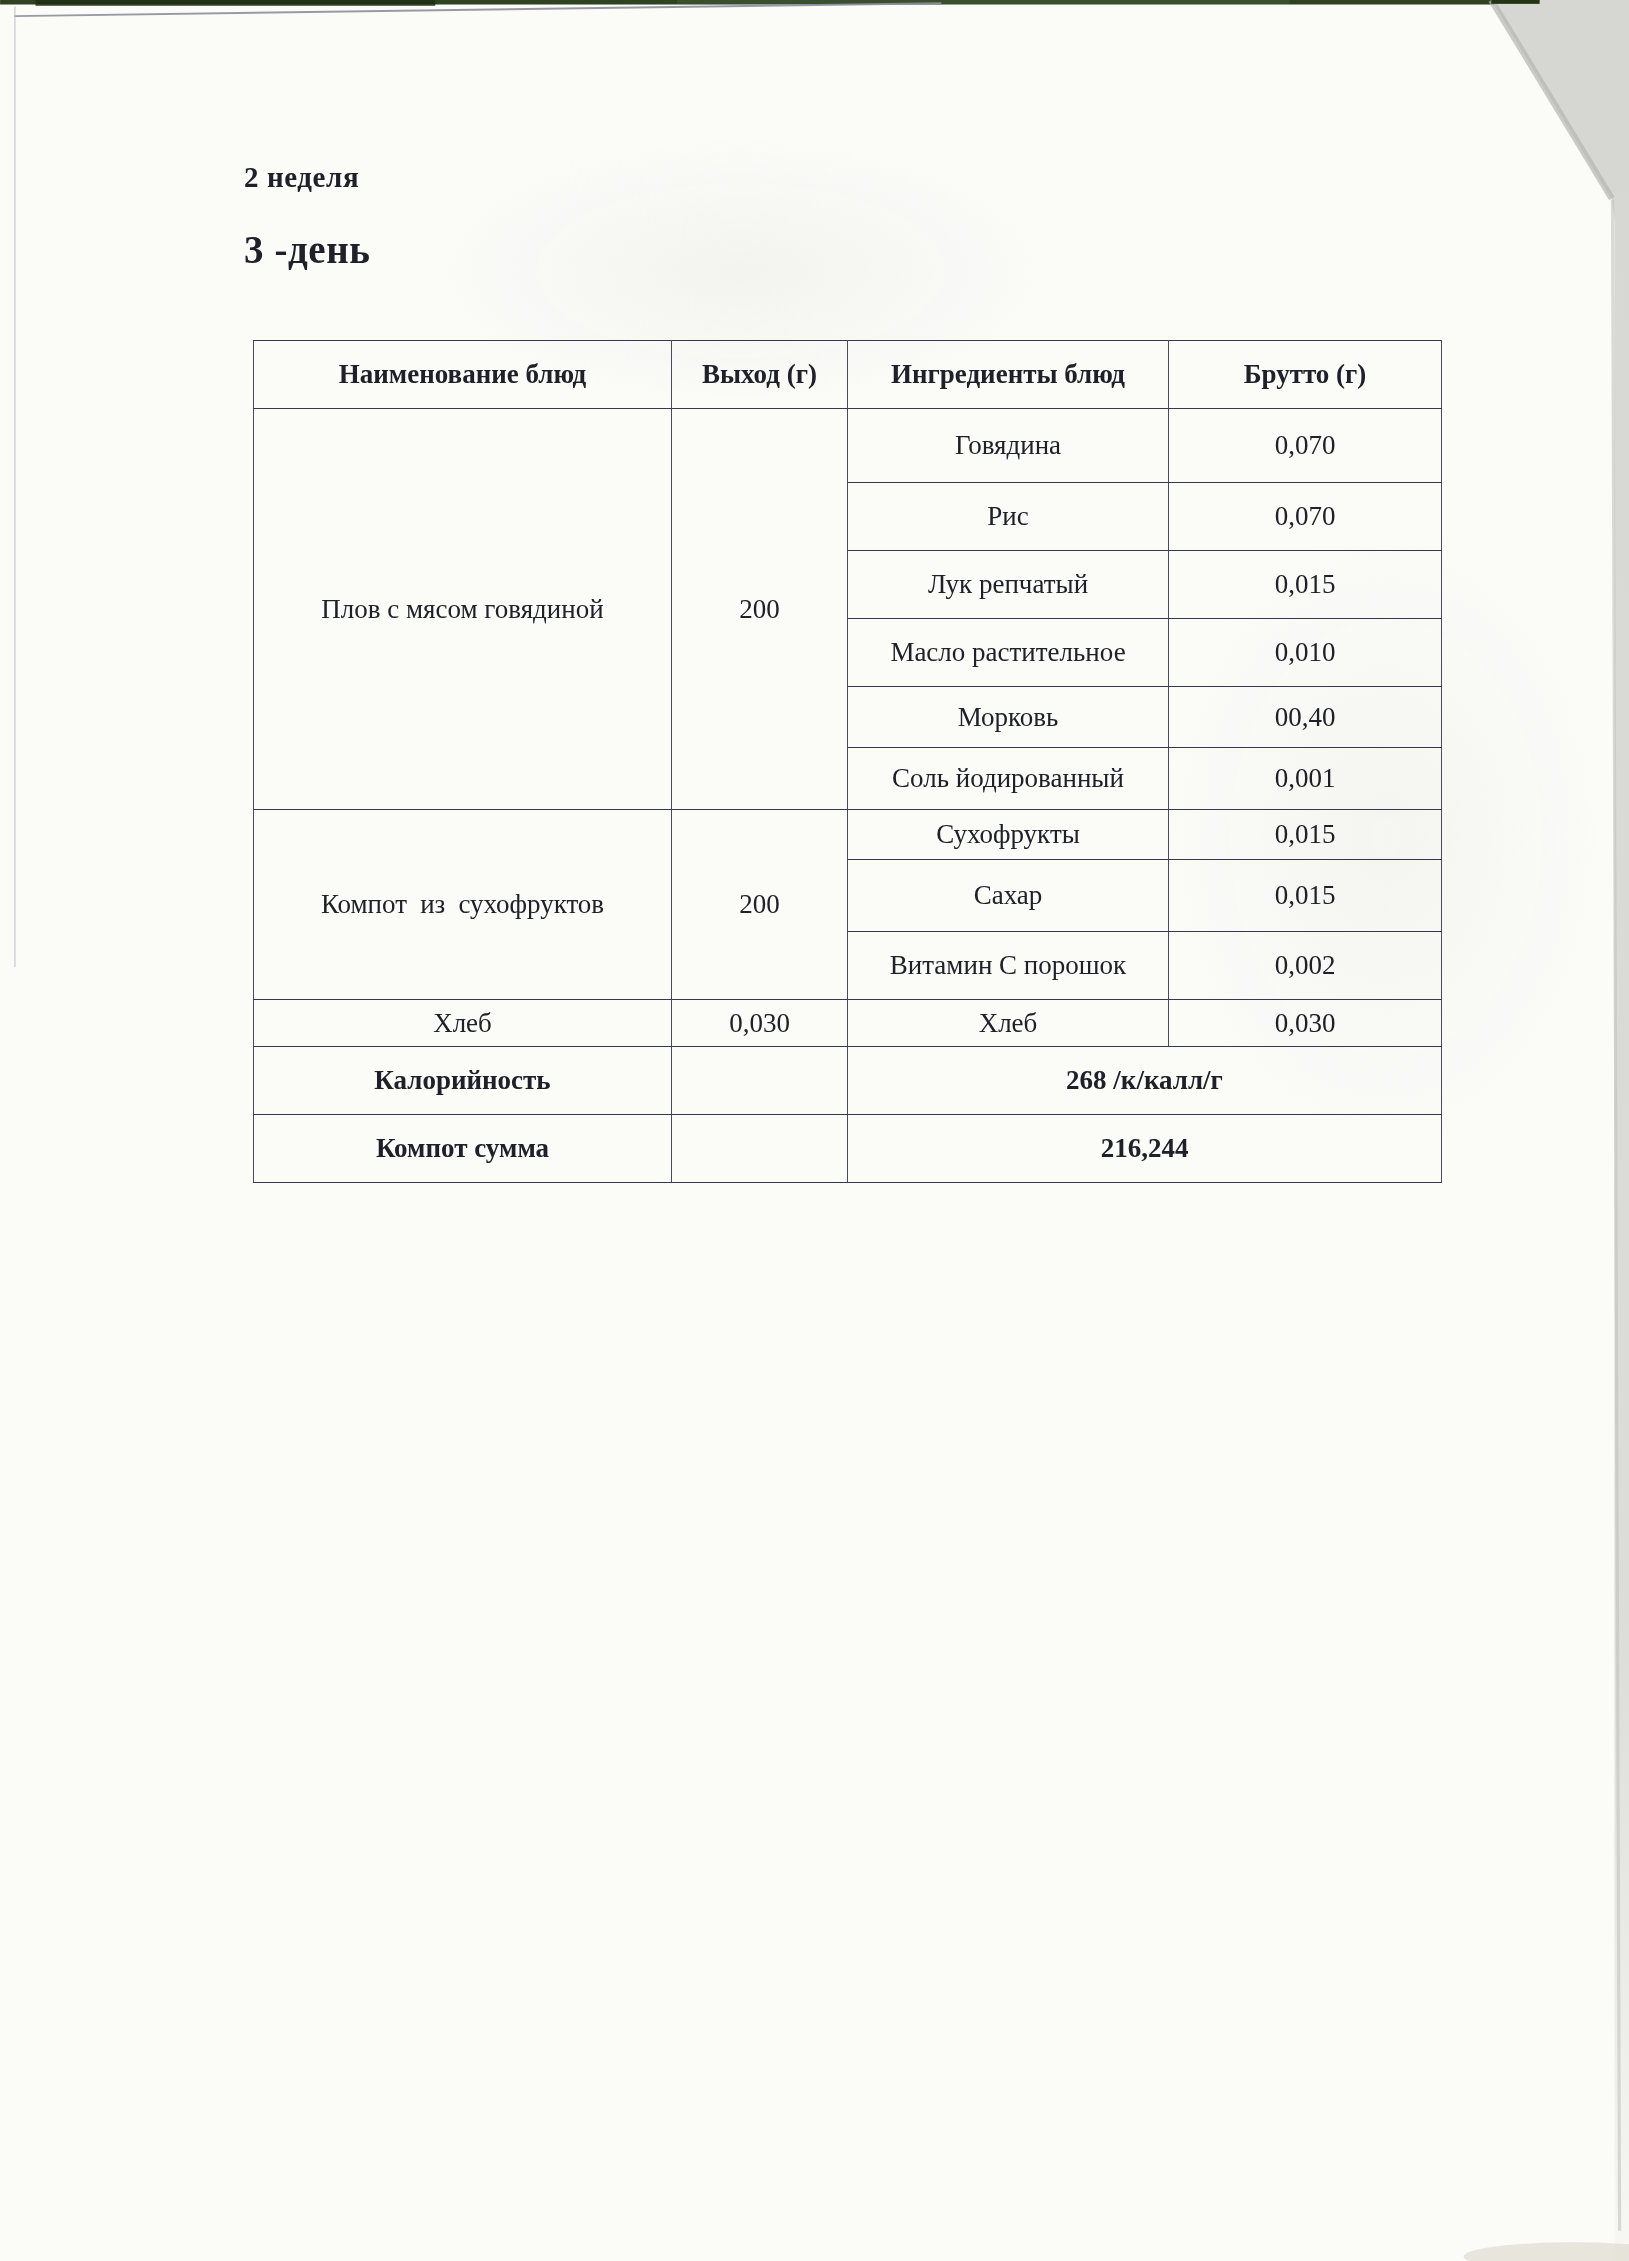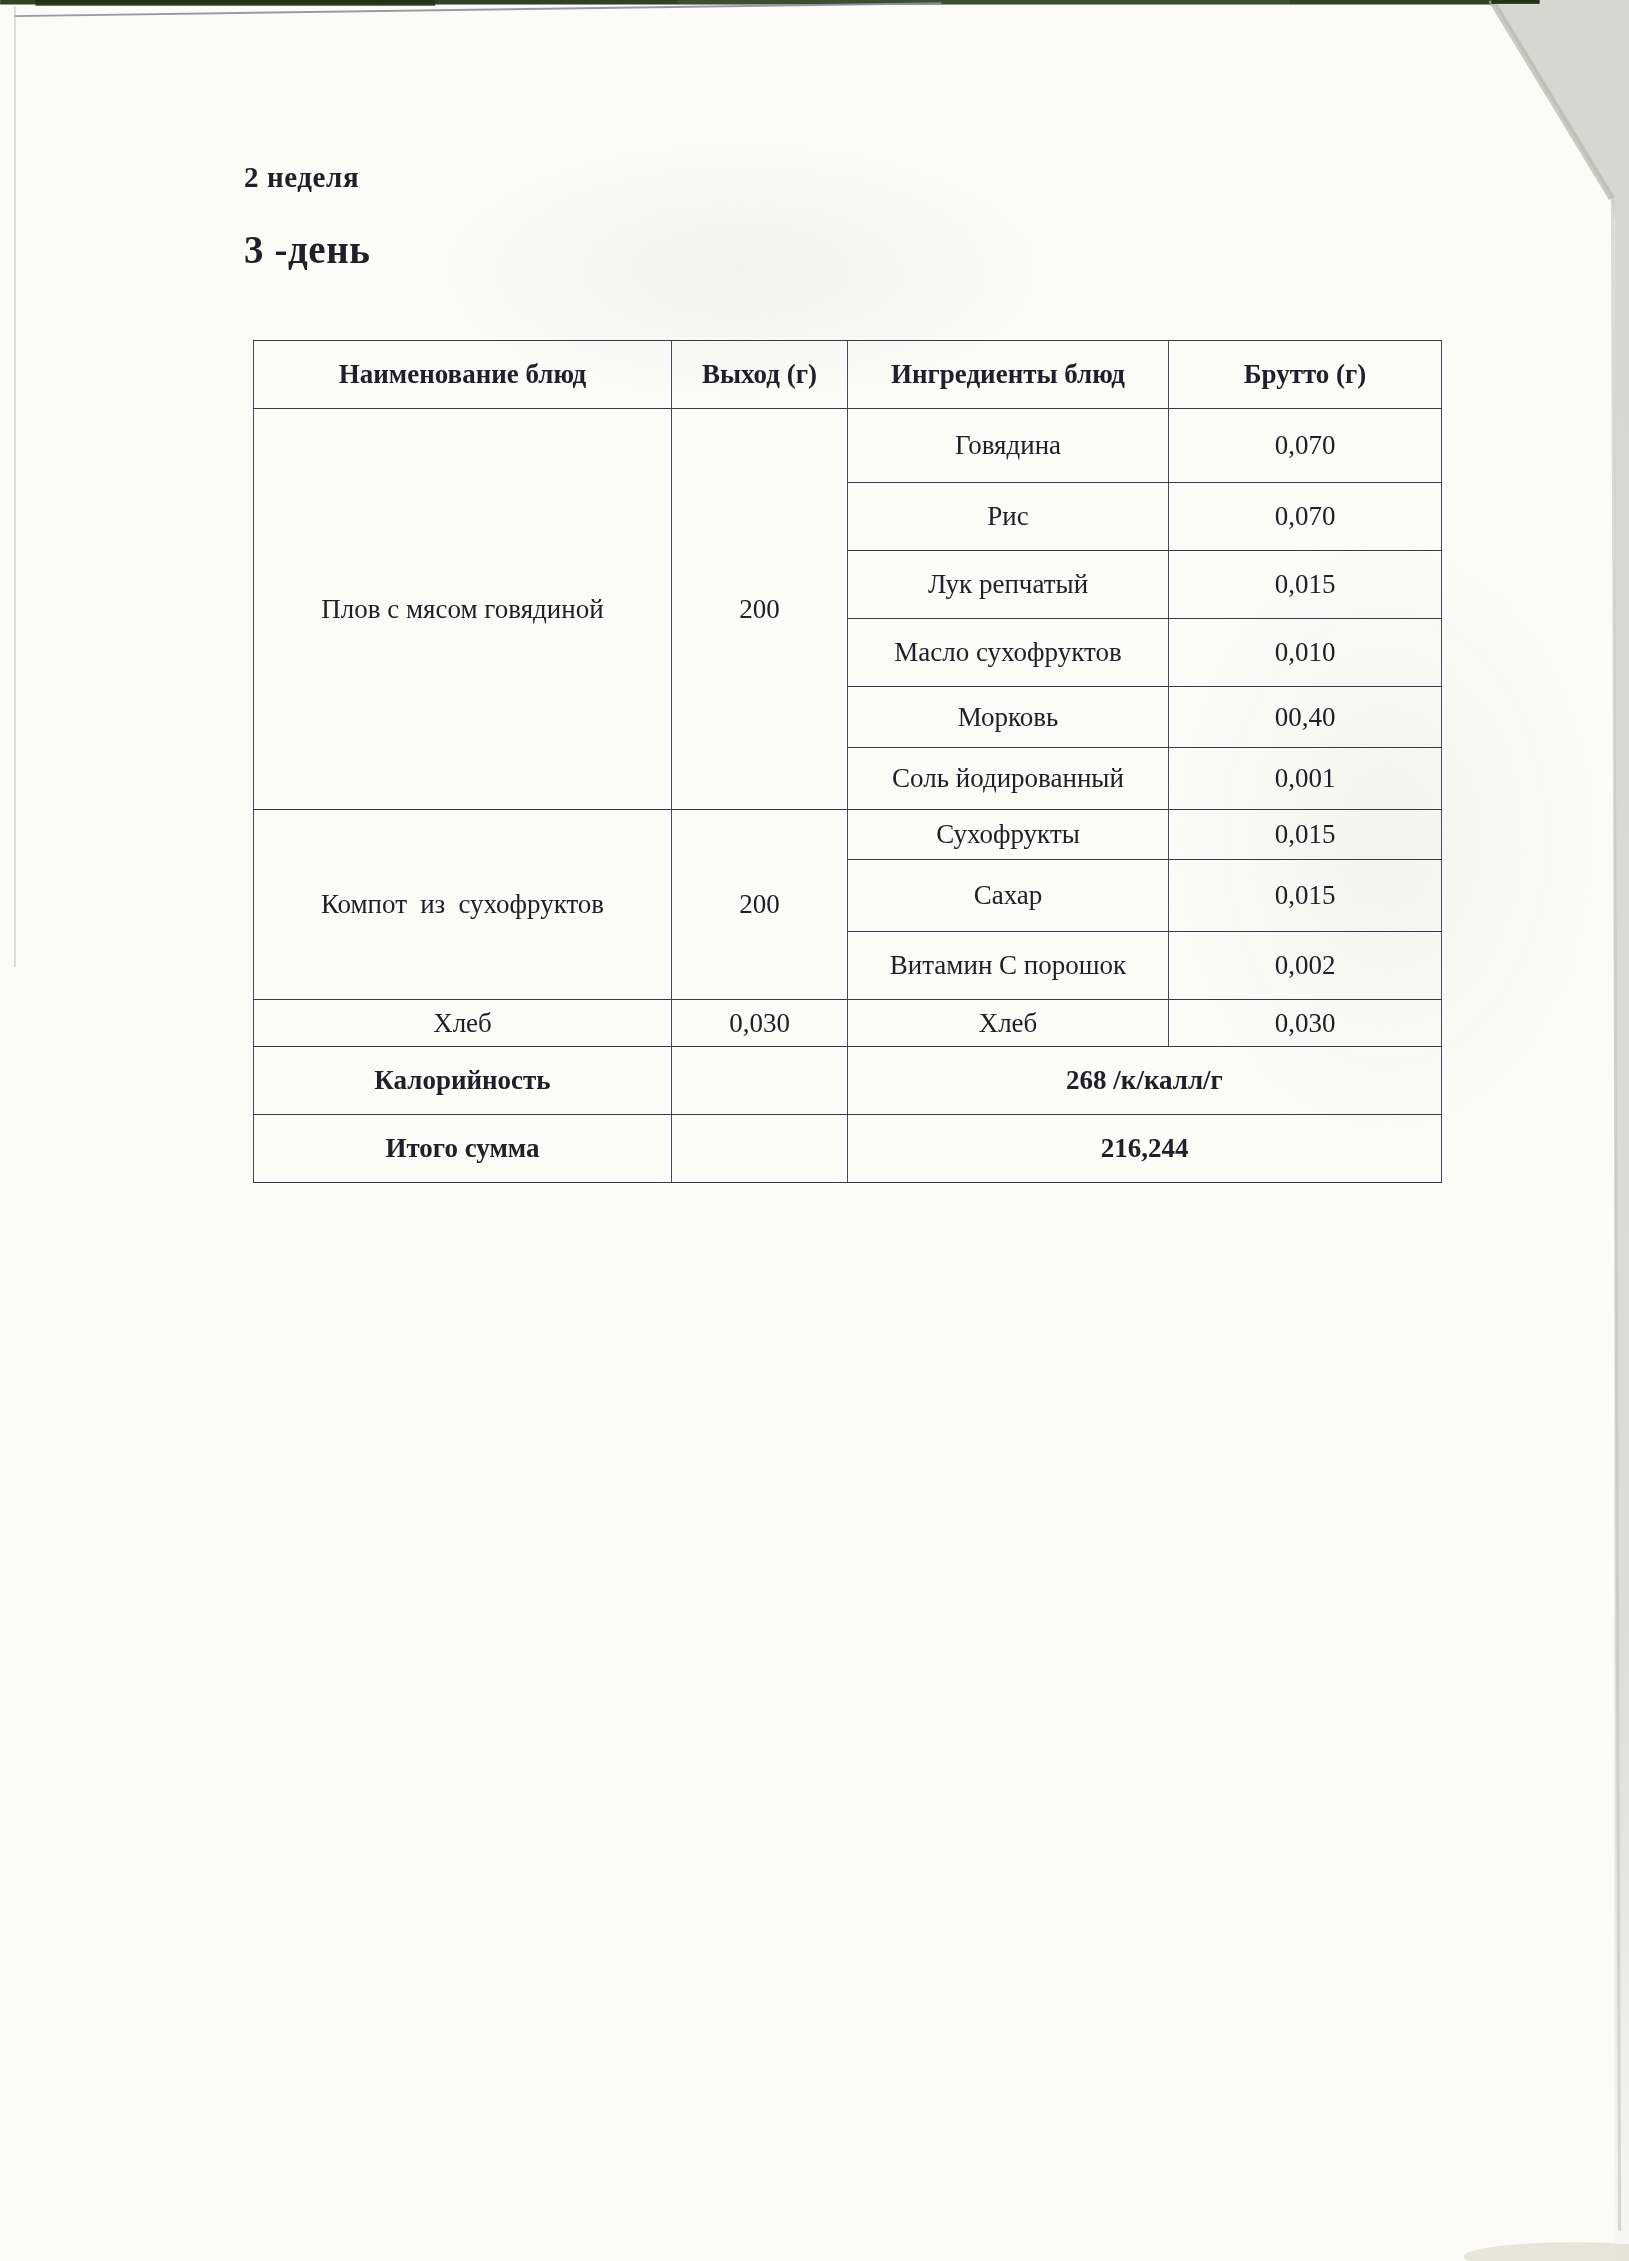--- a/index.html
+++ b/index.html
@@ -103,21 +103,21 @@
       </tr>
       <tr class="rp2">
         <td>Рис</td>
         <td>0,070</td>
       </tr>
       <tr class="rp3">
         <td>Лук репчатый</td>
         <td>0,015</td>
       </tr>
       <tr class="rp4">
-        <td>Масло сухофруктов</td>
+        <td>Масло растительное</td>
         <td>0,010</td>
       </tr>
       <tr class="rp5">
         <td>Морковь</td>
         <td>00,40</td>
       </tr>
       <tr class="rp6">
         <td>Соль йодированный</td>
         <td>0,001</td>
       </tr>
@@ -144,21 +144,21 @@
         <td>0,030</td>
       </tr>
 
       <tr class="r-cal">
         <td class="sum-label">Калорийность</td>
         <td></td>
         <td colspan="2" class="sum-value">268 /к/калл/г</td>
       </tr>
 
       <tr class="r-total">
-        <td class="sum-label">Итого сумма</td>
+        <td class="sum-label">Компот сумма</td>
         <td></td>
         <td colspan="2" class="sum-value">216,244</td>
       </tr>
     </tbody>
   </table>
 
 </div>
 
 
 </body></html>

